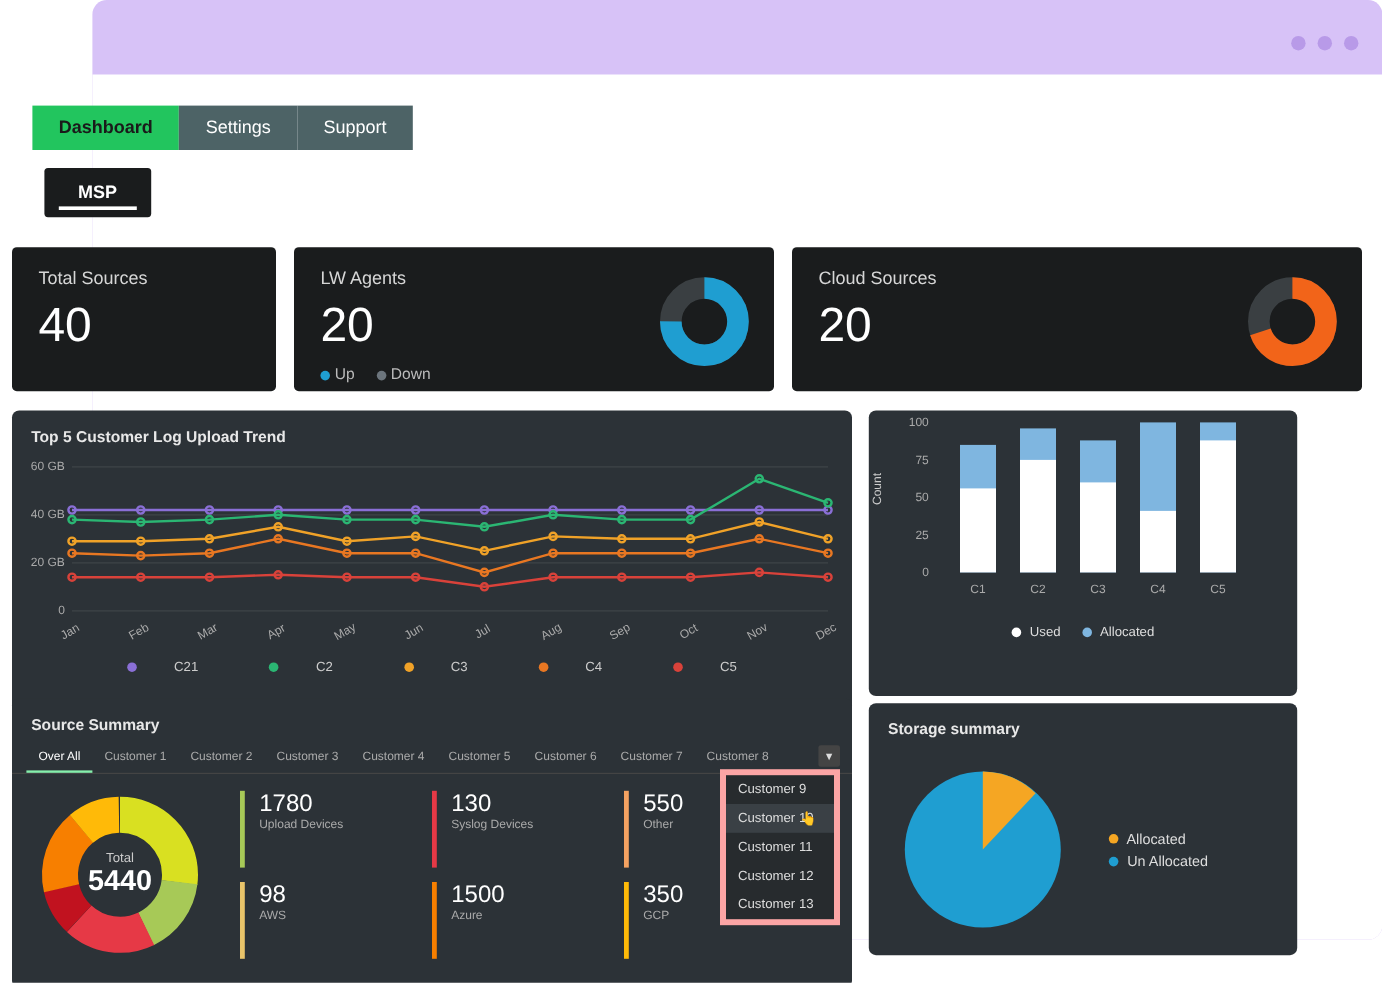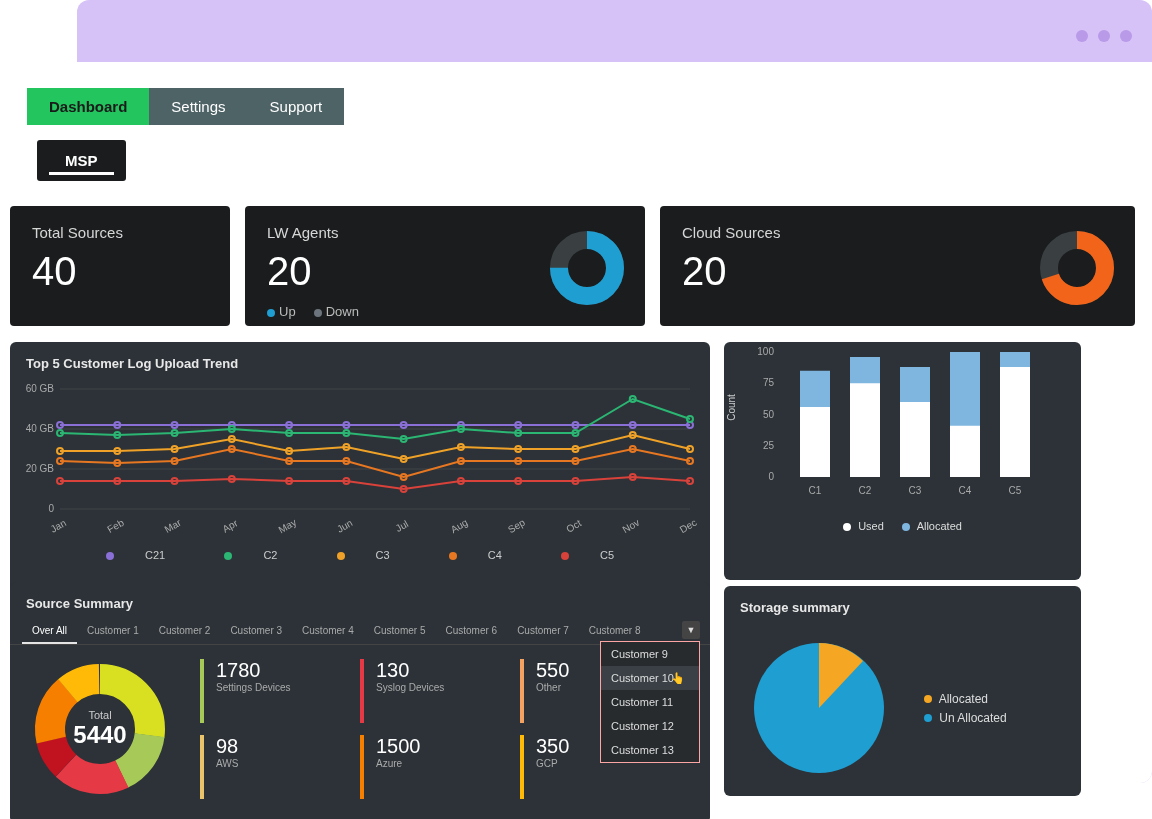--- a/index.html
+++ b/index.html
@@ -24,23 +24,23 @@
 .legend-dot { display:inline-block; width:8px; height:8px; border-radius:50%; margin-right:4px; vertical-align: middle;}
 .donut { position: absolute; right: 18px; top: 22px; }
 .panel { background: #2c3237; border-radius: 6px; color: #fff; position: absolute; }
 .panel-title { font-size: 13px; font-weight: 600; color: #e8e8e8; padding: 14px 16px 8px; }
 .trend-panel { left: 10px; top: 342px; width: 700px; height: 264px; }
 .storage-panel { left: 724px; top: 342px; width: 357px; height: 238px; }
 .summary-panel { left: 10px; top: 582px; width: 700px; height: 241px; }
 .storage-sum-panel { left: 724px; top: 586px; width: 357px; height: 210px; }
 .summary-tabs { display:flex; border-bottom:1px solid #444; font-size:10px; padding: 0 12px; position: relative;}
 .summary-tab { padding: 6px 10px; color: #aaa; cursor:pointer; white-space: nowrap;}
-.summary-tab.active { color: #fff; border-bottom: 2px solid #e5e5e5; }
+.summary-tab.active { color: #fff; border-bottom: 2px solid #86efac; }
 .dropdown-btn { position: absolute; right: 10px; top: 2px; width: 18px; height: 18px; background:#444; display:flex; align-items:center; justify-content:center; border-radius:2px; cursor:pointer;}
-.dropdown-menu { position: absolute; right: 10px; top: 22px; background:#272b2e; border:1px solid #fca5a5; width: 100px; z-index: 10; }
+.dropdown-menu { position: absolute; right: 10px; top: 22px; background:#272b2e; border:5px solid #fca5a5; width: 100px; z-index: 10; }
 .dropdown-item { padding: 6px 10px; font-size: 11px; color:#ddd; cursor:pointer; }
 .dropdown-item.hover { background:#3a4045; }
 .cursor-icon { position:absolute; right: 14px; top: 30px; font-size: 11px; }
 .summary-body { display:flex; padding: 14px 20px; gap: 30px; }
 .donut-big { position: relative; width: 140px; height: 140px; }
 .donut-center { position:absolute; left:0; top:0; width:100%; height:100%; display:flex; flex-direction:column; align-items:center; justify-content:center; }
 .donut-center .lbl { font-size: 11px; color:#ccc;text-align:right; }
 .donut-center .val { font-size: 24px; font-weight: 700; }
 .stat-grid { display:grid; grid-template-columns: repeat(3, 140px); gap: 12px 20px; }
 .stat { border-left: 4px solid; padding-left: 12px; }
@@ -269,21 +269,21 @@
         <circle cx="70" cy="70" r="50" fill="none" stroke="#ffba08" stroke-width="30" stroke-dasharray="34 314" transform="rotate(230 70 70)"></circle>
       </svg>
       <div class="donut-center">
         <div class="lbl">Total</div>
         <div class="val">5440</div>
       </div>
     </div>
     <div class="stat-grid" id="stat-grid">
         <div class="stat" style="border-left-color: rgb(167, 201, 87);">
           <div class="num">1780</div>
-          <div class="lbl">Settings Devices</div>
+          <div class="lbl">Upload Devices</div>
         </div>
         <div class="stat" style="border-left-color: rgb(230, 57, 70);">
           <div class="num">130</div>
           <div class="lbl">Syslog Devices</div>
         </div>
         <div class="stat" style="border-left-color: rgb(244, 162, 97);">
           <div class="num">550</div>
           <div class="lbl">Other</div>
         </div>
         <div class="stat" style="border-left-color: rgb(233, 196, 106);">

